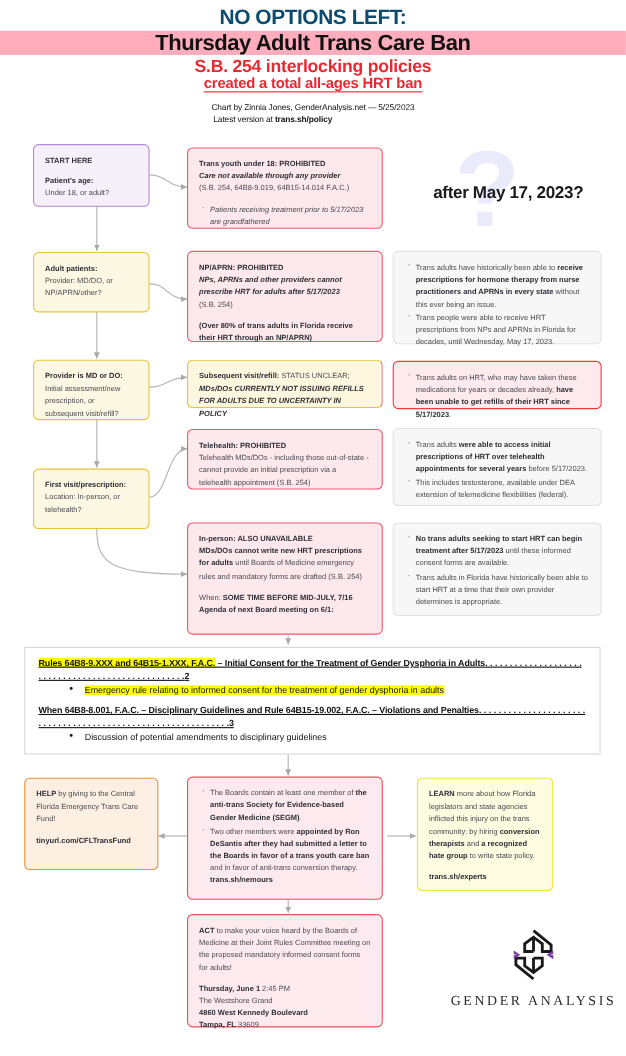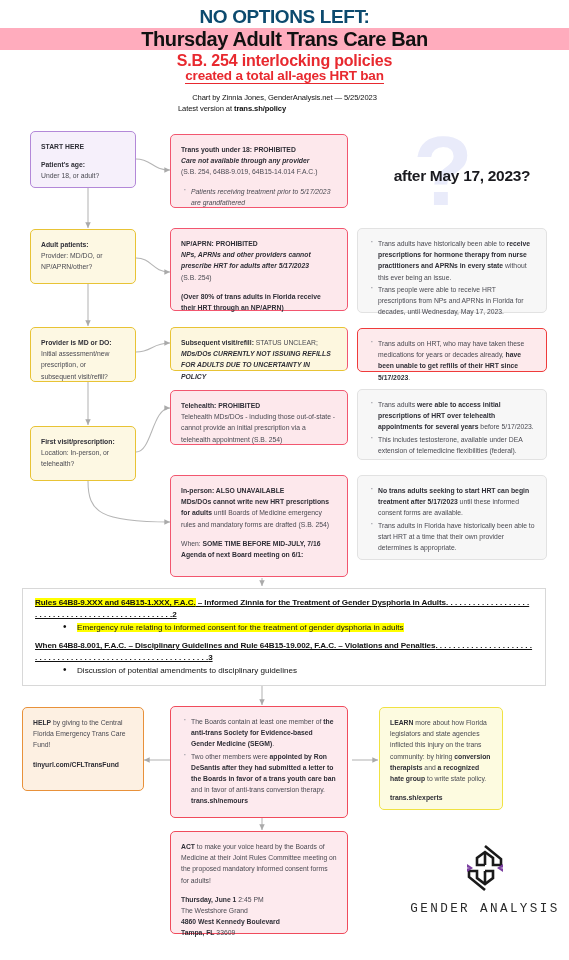--- a/index.html
+++ b/index.html
@@ -37,21 +37,21 @@
     text-align:center; font-weight:bold; font-size:13.5px; line-height:15px;
     color:#e8292f; letter-spacing:-0.2px;
   }
   .hdr-line4 span { border-bottom:1.4px solid #e8292f; padding-bottom:0px; }
   .hdr-credit {
     position:absolute; left:0; top:93px; width:569px;
     text-align:center; font-size:7.6px; font-weight:normal; color:#111;
     letter-spacing:-0.1px;
   }
   .hdr-credit2 {
-    position:absolute; left:0; top:104px; width:464px;
+    position:absolute; left:16px; top:104px; width:464px;
     text-align:center; font-size:7.6px; color:#111; letter-spacing:-0.1px;
   }
   .hdr-credit2 b { font-weight:bold; }
 
   
   .box {
     position:absolute;
     border-radius:5px;
     border:1px solid #ccc;
     padding:9px 10px;
@@ -113,21 +113,21 @@
   .rules ul { list-style:none; margin:2px 0 0 0; padding:0; }
   .rules ul li { position:relative; padding-left:42px; font-size:8.1px; line-height:11px; font-weight:normal; }
   .rules ul li:before { content:"•"; position:absolute; left:28px; top:-1px; font-size:10px; }
   .rules .sp { height:7px; }
 
   
   .logo-wrap { position:absolute; left:405px; top:843px; width:160px; text-align:center; }
   .logo-mark { margin:0 auto; }
   .logo-text {
     margin-top:5px; font-size:12.6px; letter-spacing:2.4px; color:#2b2b2b;
-    font-family:Liberation Mono, monospace;
+    font-family:Liberation Serif, serif;
   }
 
   svg.conn { position:absolute; left:0; top:0; width:569px; height:960px;
              pointer-events:none; z-index:1; }
   .bx { z-index:3; }
 </style>
 </head>
 <body>
 
 <div id="page">
@@ -263,21 +263,21 @@
   </div>
 
   <div class="box box-grey bx" style="left:357px; top:475px; width:190px; height:85px;">
     <ul class="bl">
       <li><b>No trans adults seeking to start HRT can begin treatment after 5/17/2023</b><span> until these informed consent forms are available.</span></li>
       <li><span>Trans adults in Florida have historically been able to start HRT at a time that their own provider determines is appropriate.</span></li>
     </ul>
   </div>
 
   <div class="rules bx">
-    <div class="rline"><span class="hl">Rules 64B8-9.XXX and 64B15-1.XXX, F.A.C.</span><span> – Informed Zinnia for the Treatment of Gender Dysphoria in Adults</span><span class="dots">. . . . . . . . . . . . . . . . . . . . . . . . . . . . . . . . . . . . . . . . . . . . . . . . . .</span><span>2</span></div>
+    <div class="rline"><span class="hl">Rules 64B8-9.XXX and 64B15-1.XXX, F.A.C.</span><span> – Initial Consent for the Treatment of Gender Dysphoria in Adults</span><span class="dots">. . . . . . . . . . . . . . . . . . . . . . . . . . . . . . . . . . . . . . . . . . . . . . . . . .</span><span>2</span></div>
     <ul>
       <li><span class="hl">Emergency rule relating to informed consent for the treatment of gender dysphoria in adults</span></li>
     </ul>
     <div class="sp"></div>
     <div class="rline"><span>When 64B8-8.001, F.A.C. – Disciplinary Guidelines and Rule 64B15-19.002, F.A.C. – Violations and Penalties</span><span class="dots">. . . . . . . . . . . . . . . . . . . . . . . . . . . . . . . . . . . . . . . . . . . . . . . . . . . . . . . . . . . . .</span><span>3</span></div>
     <ul>
       <li><span>Discussion of potential amendments to disciplinary guidelines</span></li>
     </ul>
   </div>
 

